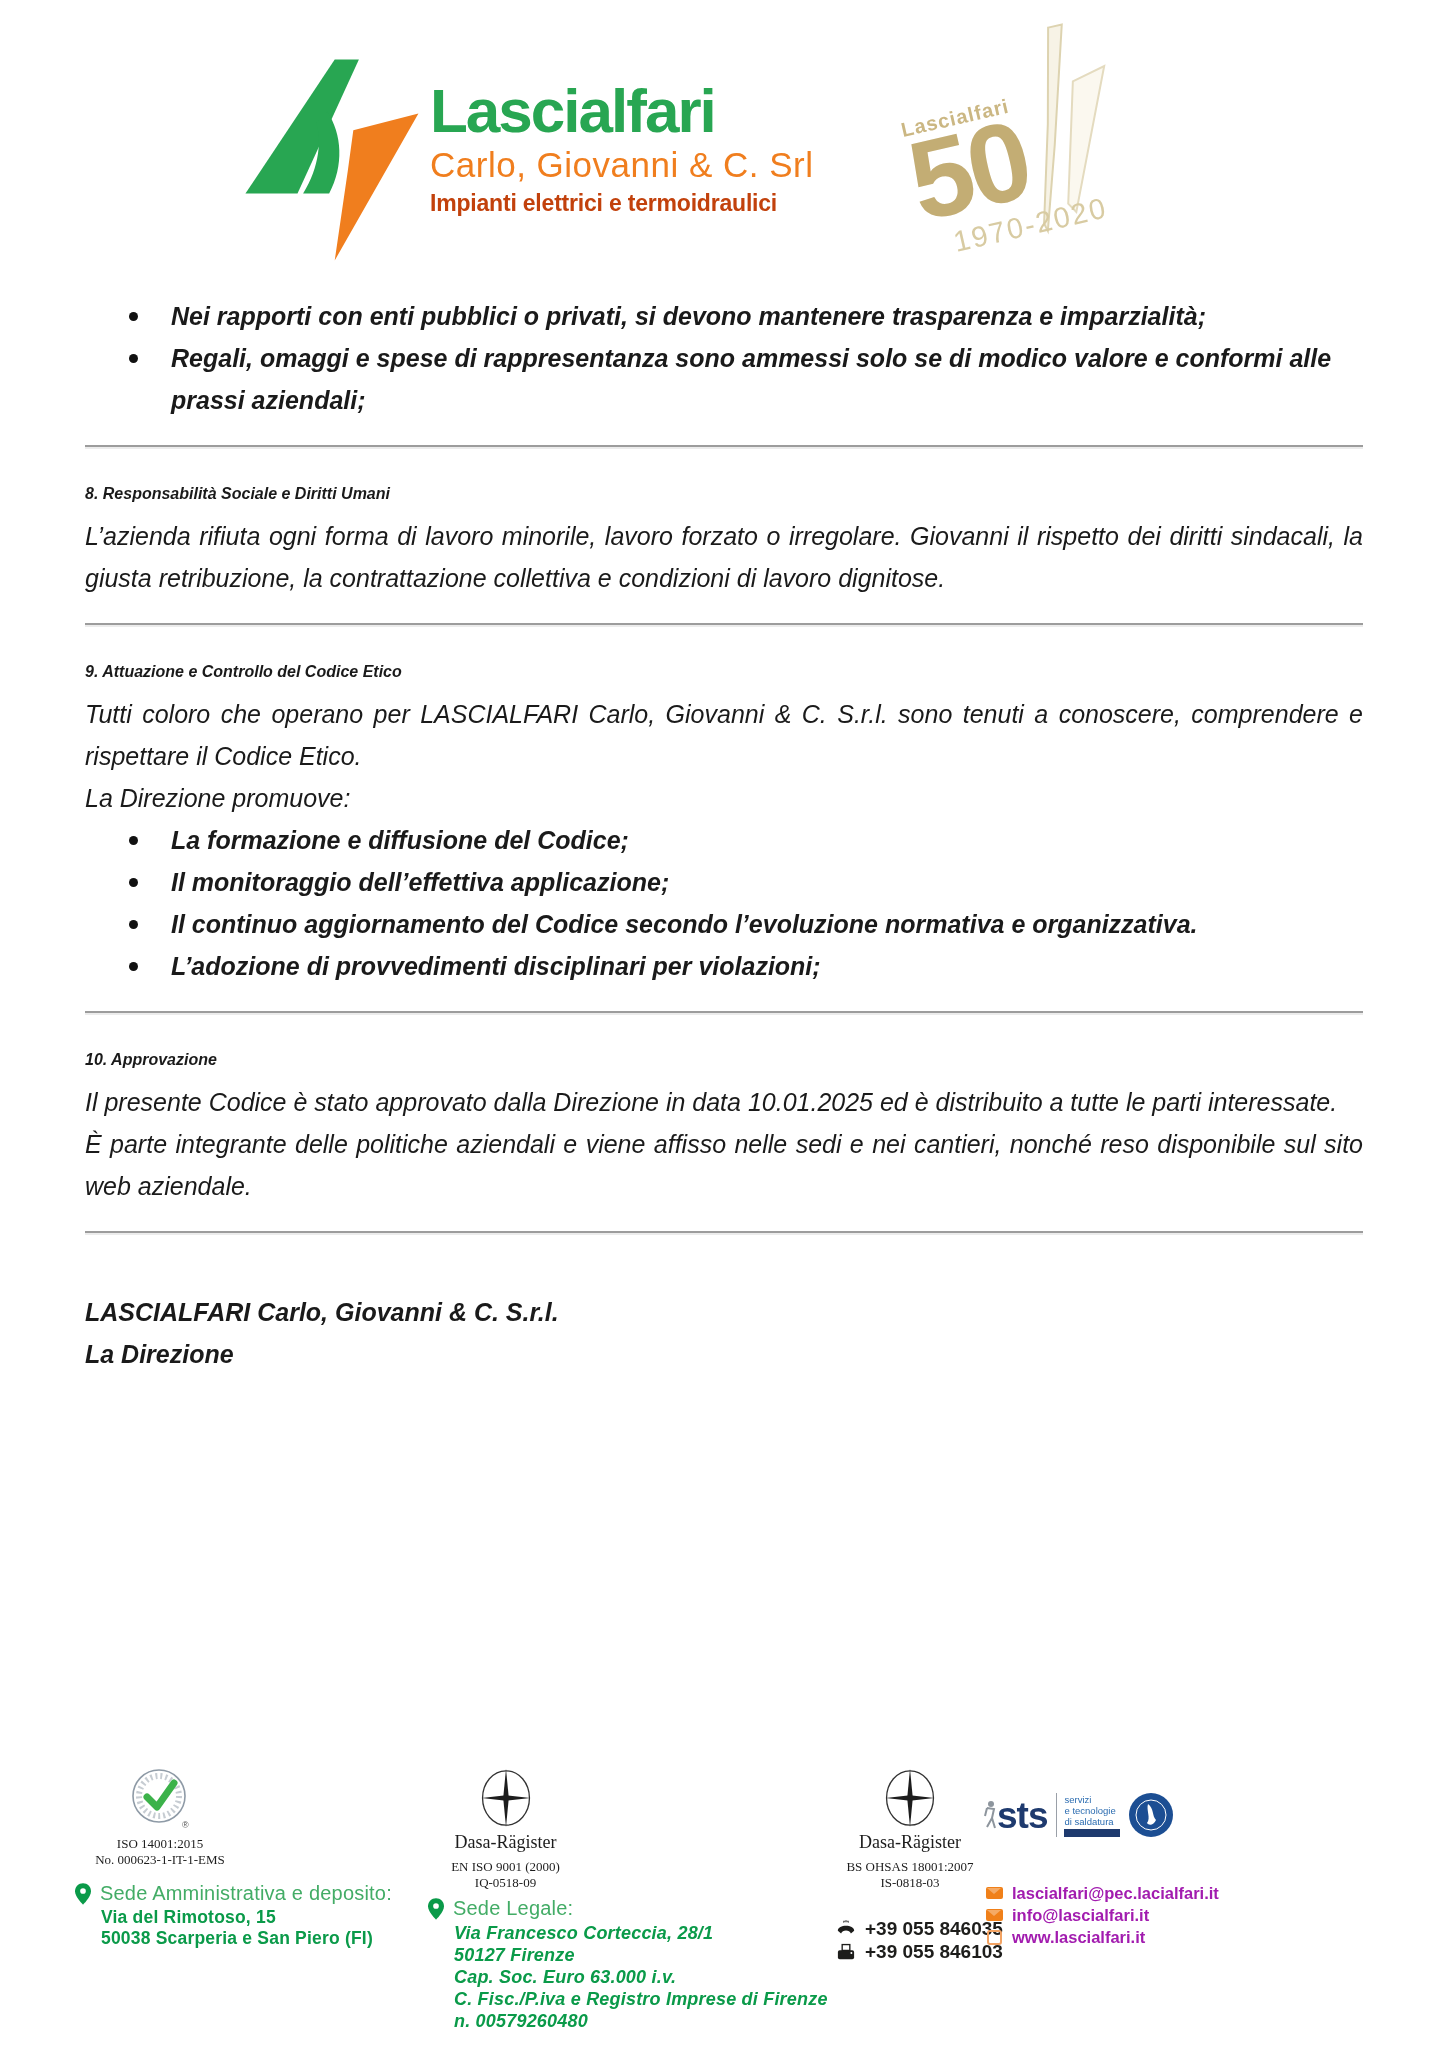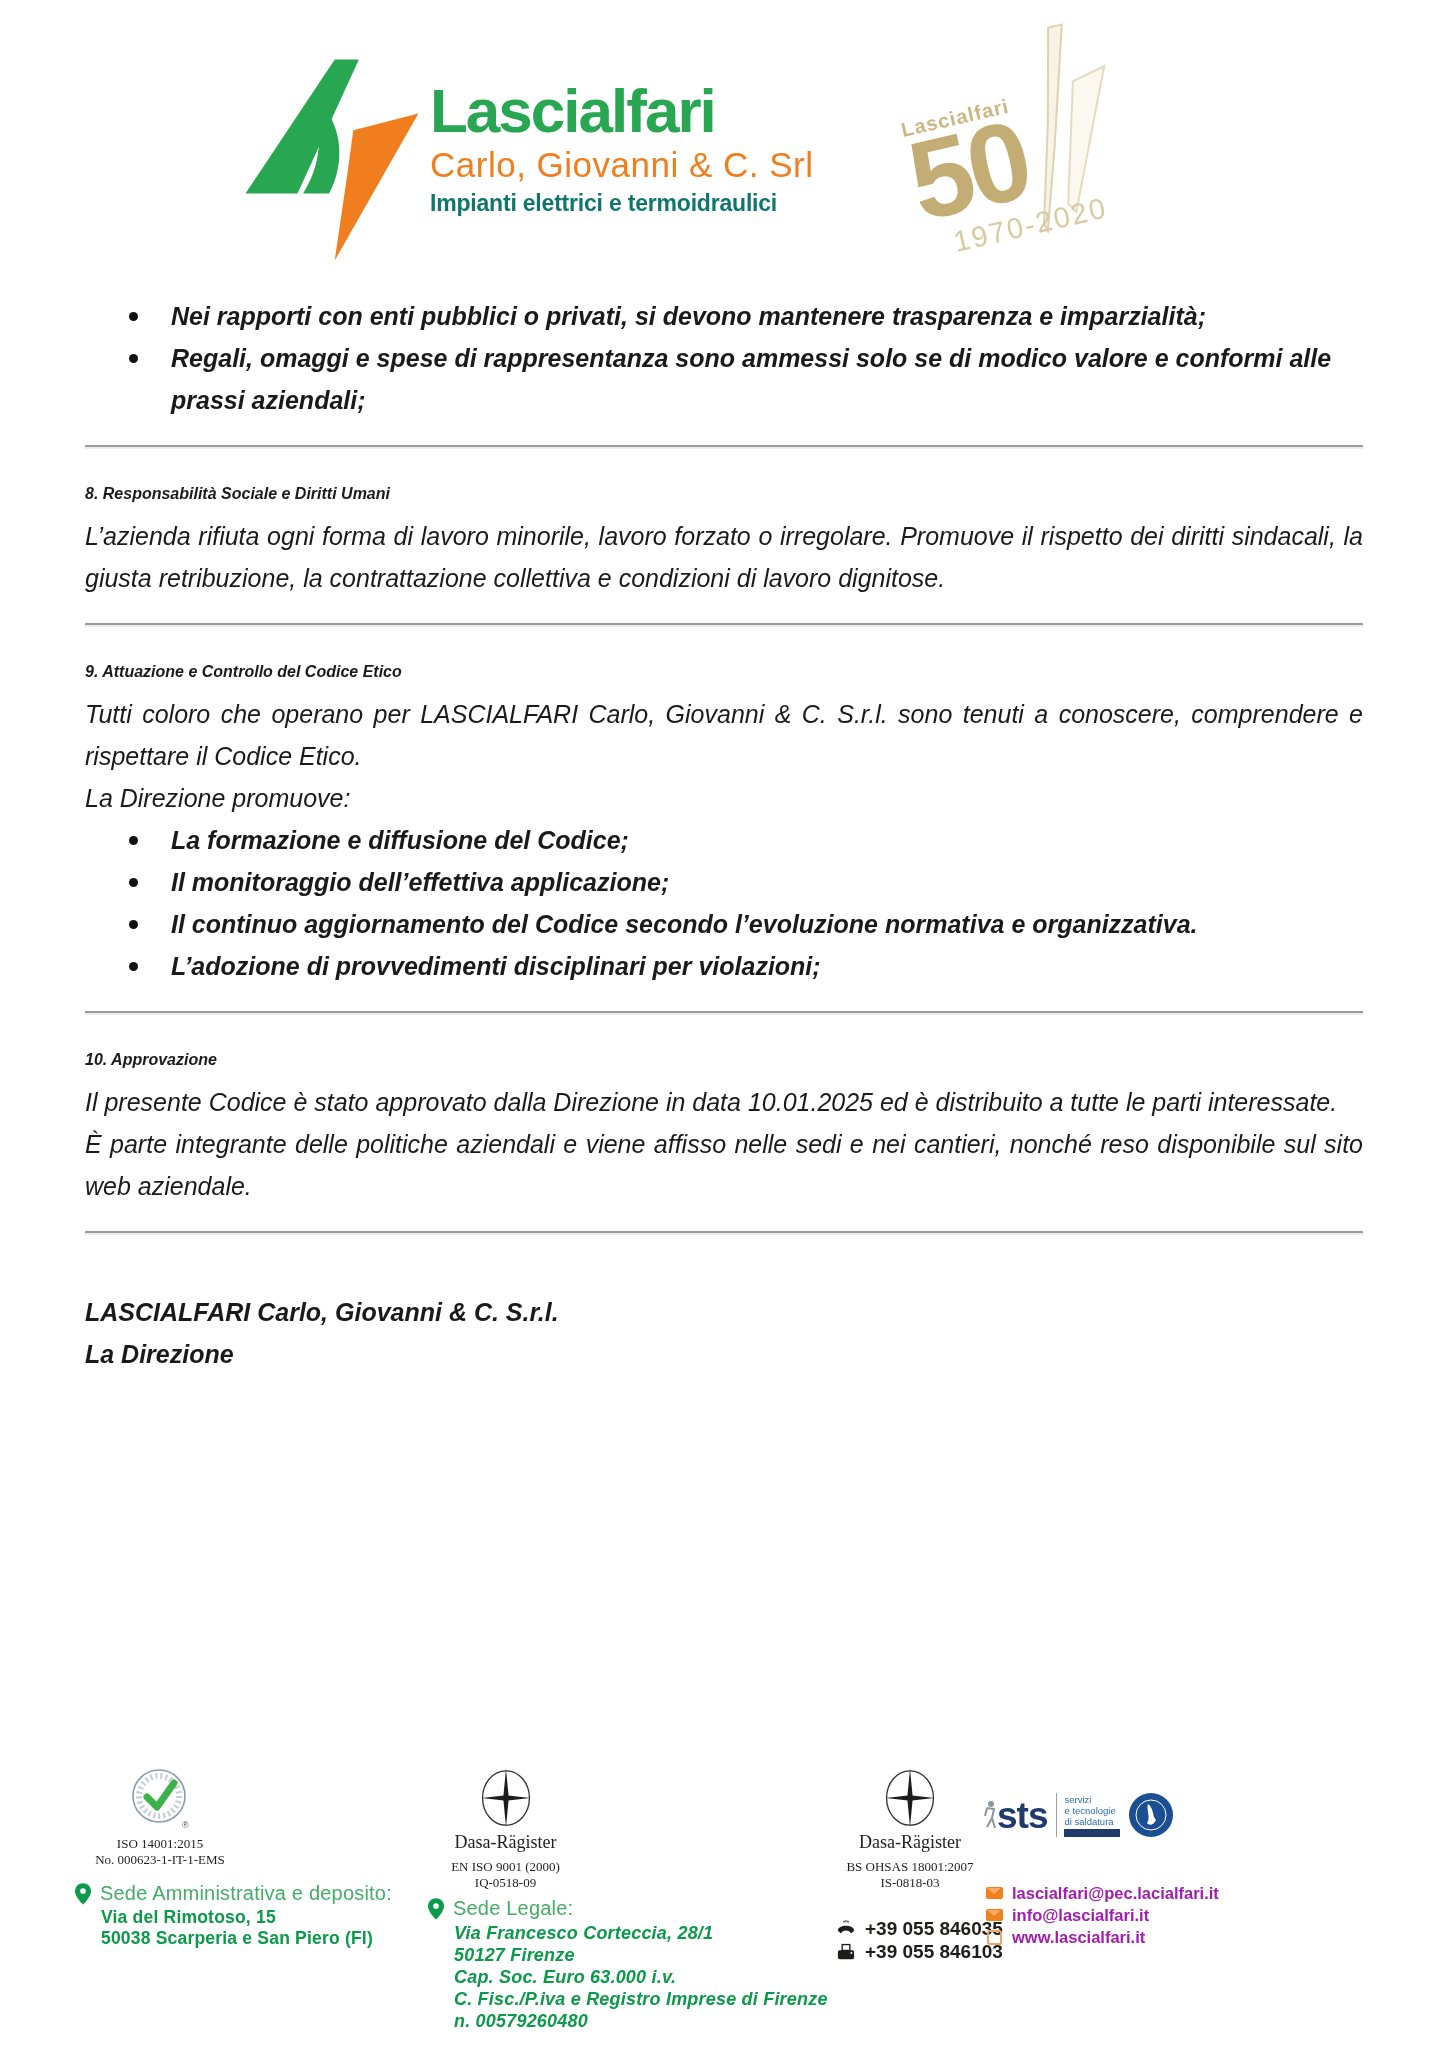--- a/index.html
+++ b/index.html
@@ -77,21 +77,21 @@
 
   <div class="logo">
     <svg class="bolt-svg" viewBox="0 0 200 220">
       <polygon points="104,2 130,2 64,146 8,146" fill="#28a652"></polygon>
       <path d="M96,58 C112,82 114,116 98,146 L70,146 C88,118 90,86 84,70 Z" fill="#28a652"></path>
       <polygon points="124,78 194,60 104,218 118,122" fill="#f07e1e"></polygon>
     </svg>
     <div class="logo-text">
       <div class="logo-name" style="color:#28a652">Lascialfari</div>
       <div class="logo-sub" style="color:#f07e1e">Carlo, Giovanni &amp; C. Srl</div>
-      <div class="logo-tag" style="color:#0f766e">Impianti elettrici e termoidraulici</div>
+      <div class="logo-tag" style="color:#c2410c">Impianti elettrici e termoidraulici</div>
     </div>
   </div>
 
   <div class="anniv">
     <svg class="anniv-bolt" viewBox="0 0 100 205">
       <polygon points="50,2 64,2 30,118 4,200 2,192 28,96" fill="#f7f3e6" stroke="#ddd3b0" stroke-width="2"></polygon>
       <polygon points="62,60 96,52 36,188 30,178" fill="#fbf8ef" stroke="#e4dbbf" stroke-width="2"></polygon>
     </svg>
     <div class="anniv-brand" style="color:#cbb783">Lascialfari</div>
     <div class="anniv-num" style="color:#c3ad74">50</div>
@@ -102,21 +102,21 @@
 
     <ul class="blist">
       <li>Nei rapporti con enti pubblici o privati, si devono mantenere trasparenza e imparzialità;</li>
       <li>Regali, omaggi e spese di rappresentanza sono ammessi solo se di modico valore e conformi alle prassi aziendali;</li>
     </ul>
 
     <div class="sep"></div>
 
     <section>
       <h2 class="sec-h">8. Responsabilità Sociale e Diritti Umani</h2>
-      <p>L’azienda rifiuta ogni forma di lavoro minorile, lavoro forzato o irregolare. Promuove il rispetto dei diritti sindacali, la giusta retribuzione, la contrattazione collettiva e condizioni di lavoro dignitose.</p>
+      <p>L’azienda rifiuta ogni forma di lavoro minorile, lavoro forzato o irregolare. Giovanni il rispetto dei diritti sindacali, la giusta retribuzione, la contrattazione collettiva e condizioni di lavoro dignitose.</p>
     </section>
 
     <div class="sep"></div>
 
     <section>
       <h2 class="sec-h">9. Attuazione e Controllo del Codice Etico</h2>
       <p>Tutti coloro che operano per LASCIALFARI Carlo, Giovanni &amp; C. S.r.l. sono tenuti a conoscere, comprendere e rispettare il Codice Etico.</p>
       <p class="left">La Direzione promuove:</p>
       <ul class="blist">
         <li>La formazione e diffusione del Codice;</li>

